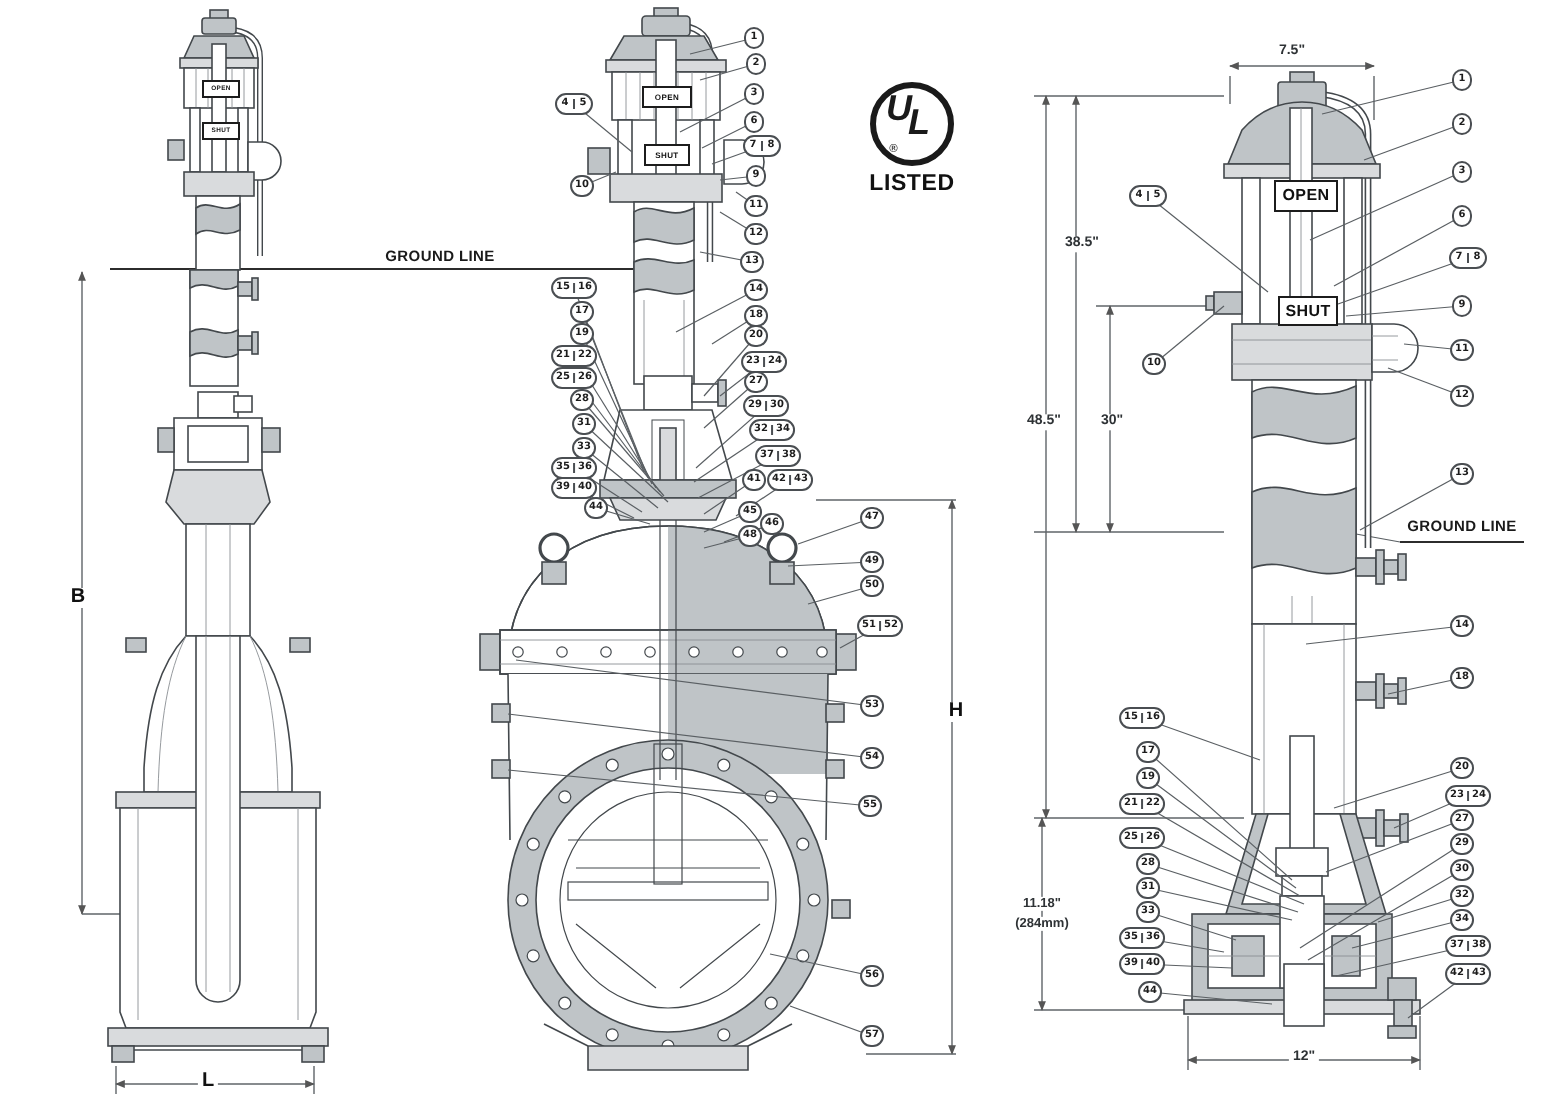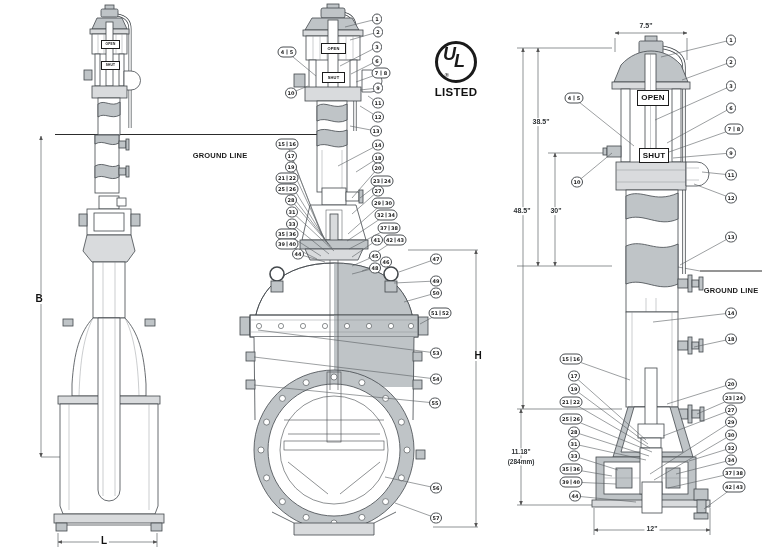--- a/index.html
+++ b/index.html
@@ -17,21 +17,21 @@
   .callout{position:absolute;transform:translate(-50%,-50%);display:flex;background:#fff;
            border:1px solid #4a4e52;border-radius:6px;height:9px;align-items:center;z-index:5;}
   .callout .cn{font:700 5px/1 "DejaVu Sans",sans-serif;color:#1c1c1c;padding:0 1.5px;min-width:5px;text-align:center;}
   .callout .cn + .cn{border-left:1px solid #4a4e52;}
   .dimlab{position:absolute;transform:translate(-50%,-50%);font:700 7px/1.1 "Liberation Sans",sans-serif;
           color:#2e3235;background:#fff;padding:0 2px;white-space:nowrap;z-index:4;}
   .dimlab.small{font-size:6.5px;font-weight:600;}
   .dimletter{position:absolute;transform:translate(-50%,-50%);font:700 10px/1 "Liberation Sans",sans-serif;
              color:#111;background:#fff;padding:0 2px;z-index:4;}
   .gl{position:absolute;transform:translate(-50%,-50%);font:700 7.5px/1 "Liberation Sans",sans-serif;
-      color:#1a1a1a;letter-spacing:.2px;white-space:nowrap;z-index:4;margin-top:28px;}
+      color:#1a1a1a;letter-spacing:.2px;white-space:nowrap;z-index:4;}
   .posbox{position:absolute;border:1.6px solid #1c1c1c;background:#fff;color:#111;
           display:flex;align-items:center;justify-content:center;z-index:4;
           font:700 8px/1 "Liberation Sans",sans-serif;letter-spacing:.2px;}
   .posbox.tinybox{border-width:.8px;font-size:4px;}
   .posbox.microbox{border-width:.6px;font-size:3.2px;}
   .ul-wrap{position:absolute;left:433px;top:41px;width:46px;text-align:center;z-index:4;}
   .ul-circle{width:36px;height:36px;border:3.8px solid #1a1a1a;border-radius:50%;
              position:relative;margin:0 auto;background:#fff;}
   .ul-u{position:absolute;left:5px;top:1px;font:italic 700 18px/1 "Liberation Sans",sans-serif;color:#1a1a1a;}
   .ul-l{position:absolute;left:16px;top:8px;font:italic 700 18px/1 "Liberation Sans",sans-serif;color:#1a1a1a;}

